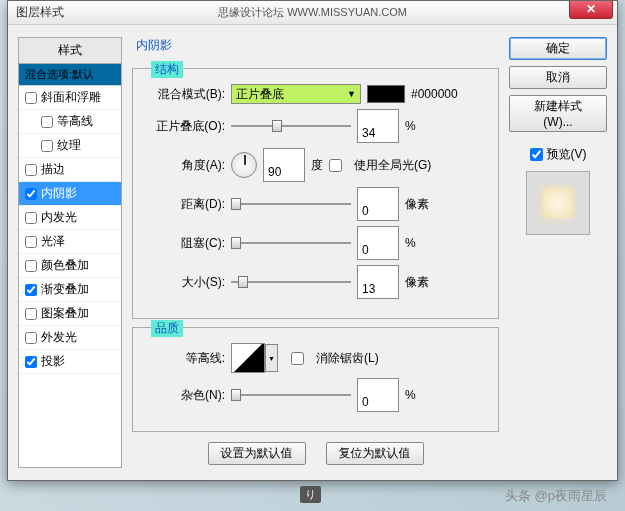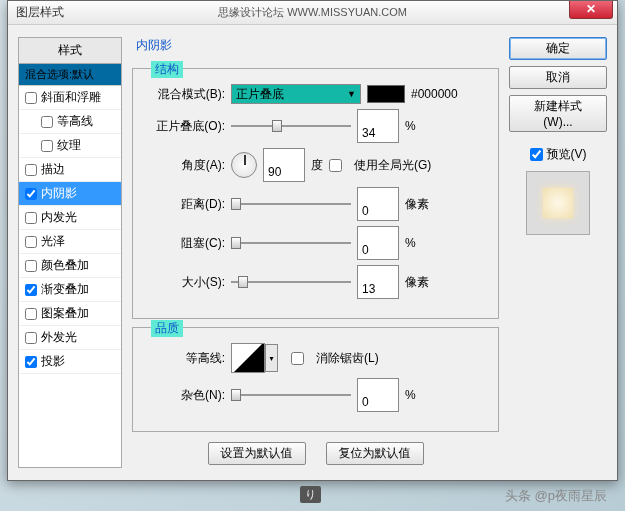--- a/index.html
+++ b/index.html
@@ -15,21 +15,21 @@
 .sidebar-sub { background: #0369a1; padding: 3px 6px; border-bottom: 1px solid #ccc; font-size: 11px; }
 .sb-item { padding: 3px 6px; display: flex; align-items: center; gap: 4px; border-bottom: 1px solid #eee; cursor: default; }
 .sb-item.indent { padding-left: 22px; }
 .sb-item.sel { background: #3399ff; color: #fff; }
 .sb-item input[type=checkbox] { width: 12px; height: 12px; }
 .main { flex: 1; }
 .fieldset { border: 1px solid #aaa; padding: 10px 12px 14px; margin-bottom: 8px; position: relative; }
 .fieldset > .legend { position: absolute; top: -8px; left: 10px; background: #5eead4; padding: 0 4px; color: #1459c8; margin-left: 8px; }
 .row { display: flex; align-items: center; margin: 5px 0; gap: 6px; }
 .row .lbl { width: 80px; text-align: right; }
-.combo { border: 1px solid #888; background: #14b8a6; height: 20px; width: 130px; display: flex; align-items: center; padding: 0 4px; justify-content: space-between; }
+.combo { border: 1px solid #888; background: #bef264; height: 20px; width: 130px; display: flex; align-items: center; padding: 0 4px; justify-content: space-between; }
 .combo .arrow { font-size: 9px; }
 .swatch { width: 38px; height: 18px; background: #000; border: 1px solid #666; }
 .slider { flex: 1; height: 16px; position: relative; max-width: 120px; }
 .slider .track { position: absolute; top: 7px; left: 0; right: 0; height: 2px; background: #999; }
 .slider .thumb { position: absolute; top: 2px; width: 10px; height: 12px; background: linear-gradient(#fff,#ccc); border: 1px solid #777; }
 .numbox { width: 42px; height: 18px; border: 1px solid #888; background: #fff; text-align: left; padding: 16px 4px; }
 .dial { width: 26px; height: 26px; border: 1px solid #888; border-radius: 50%; background: radial-gradient(#fff,#ddd); position: relative; }
 .dial::after { content: ""; position: absolute; left: 12px; top: 2px; width: 2px; height: 10px; background: #333; }
 .cb { display: inline-flex; align-items: center; gap: 12px; }
 .contour { width: 34px; height: 30px; border: 1px solid #888; background: linear-gradient(135deg, #fff 49%, #000 51%); position: relative; }

